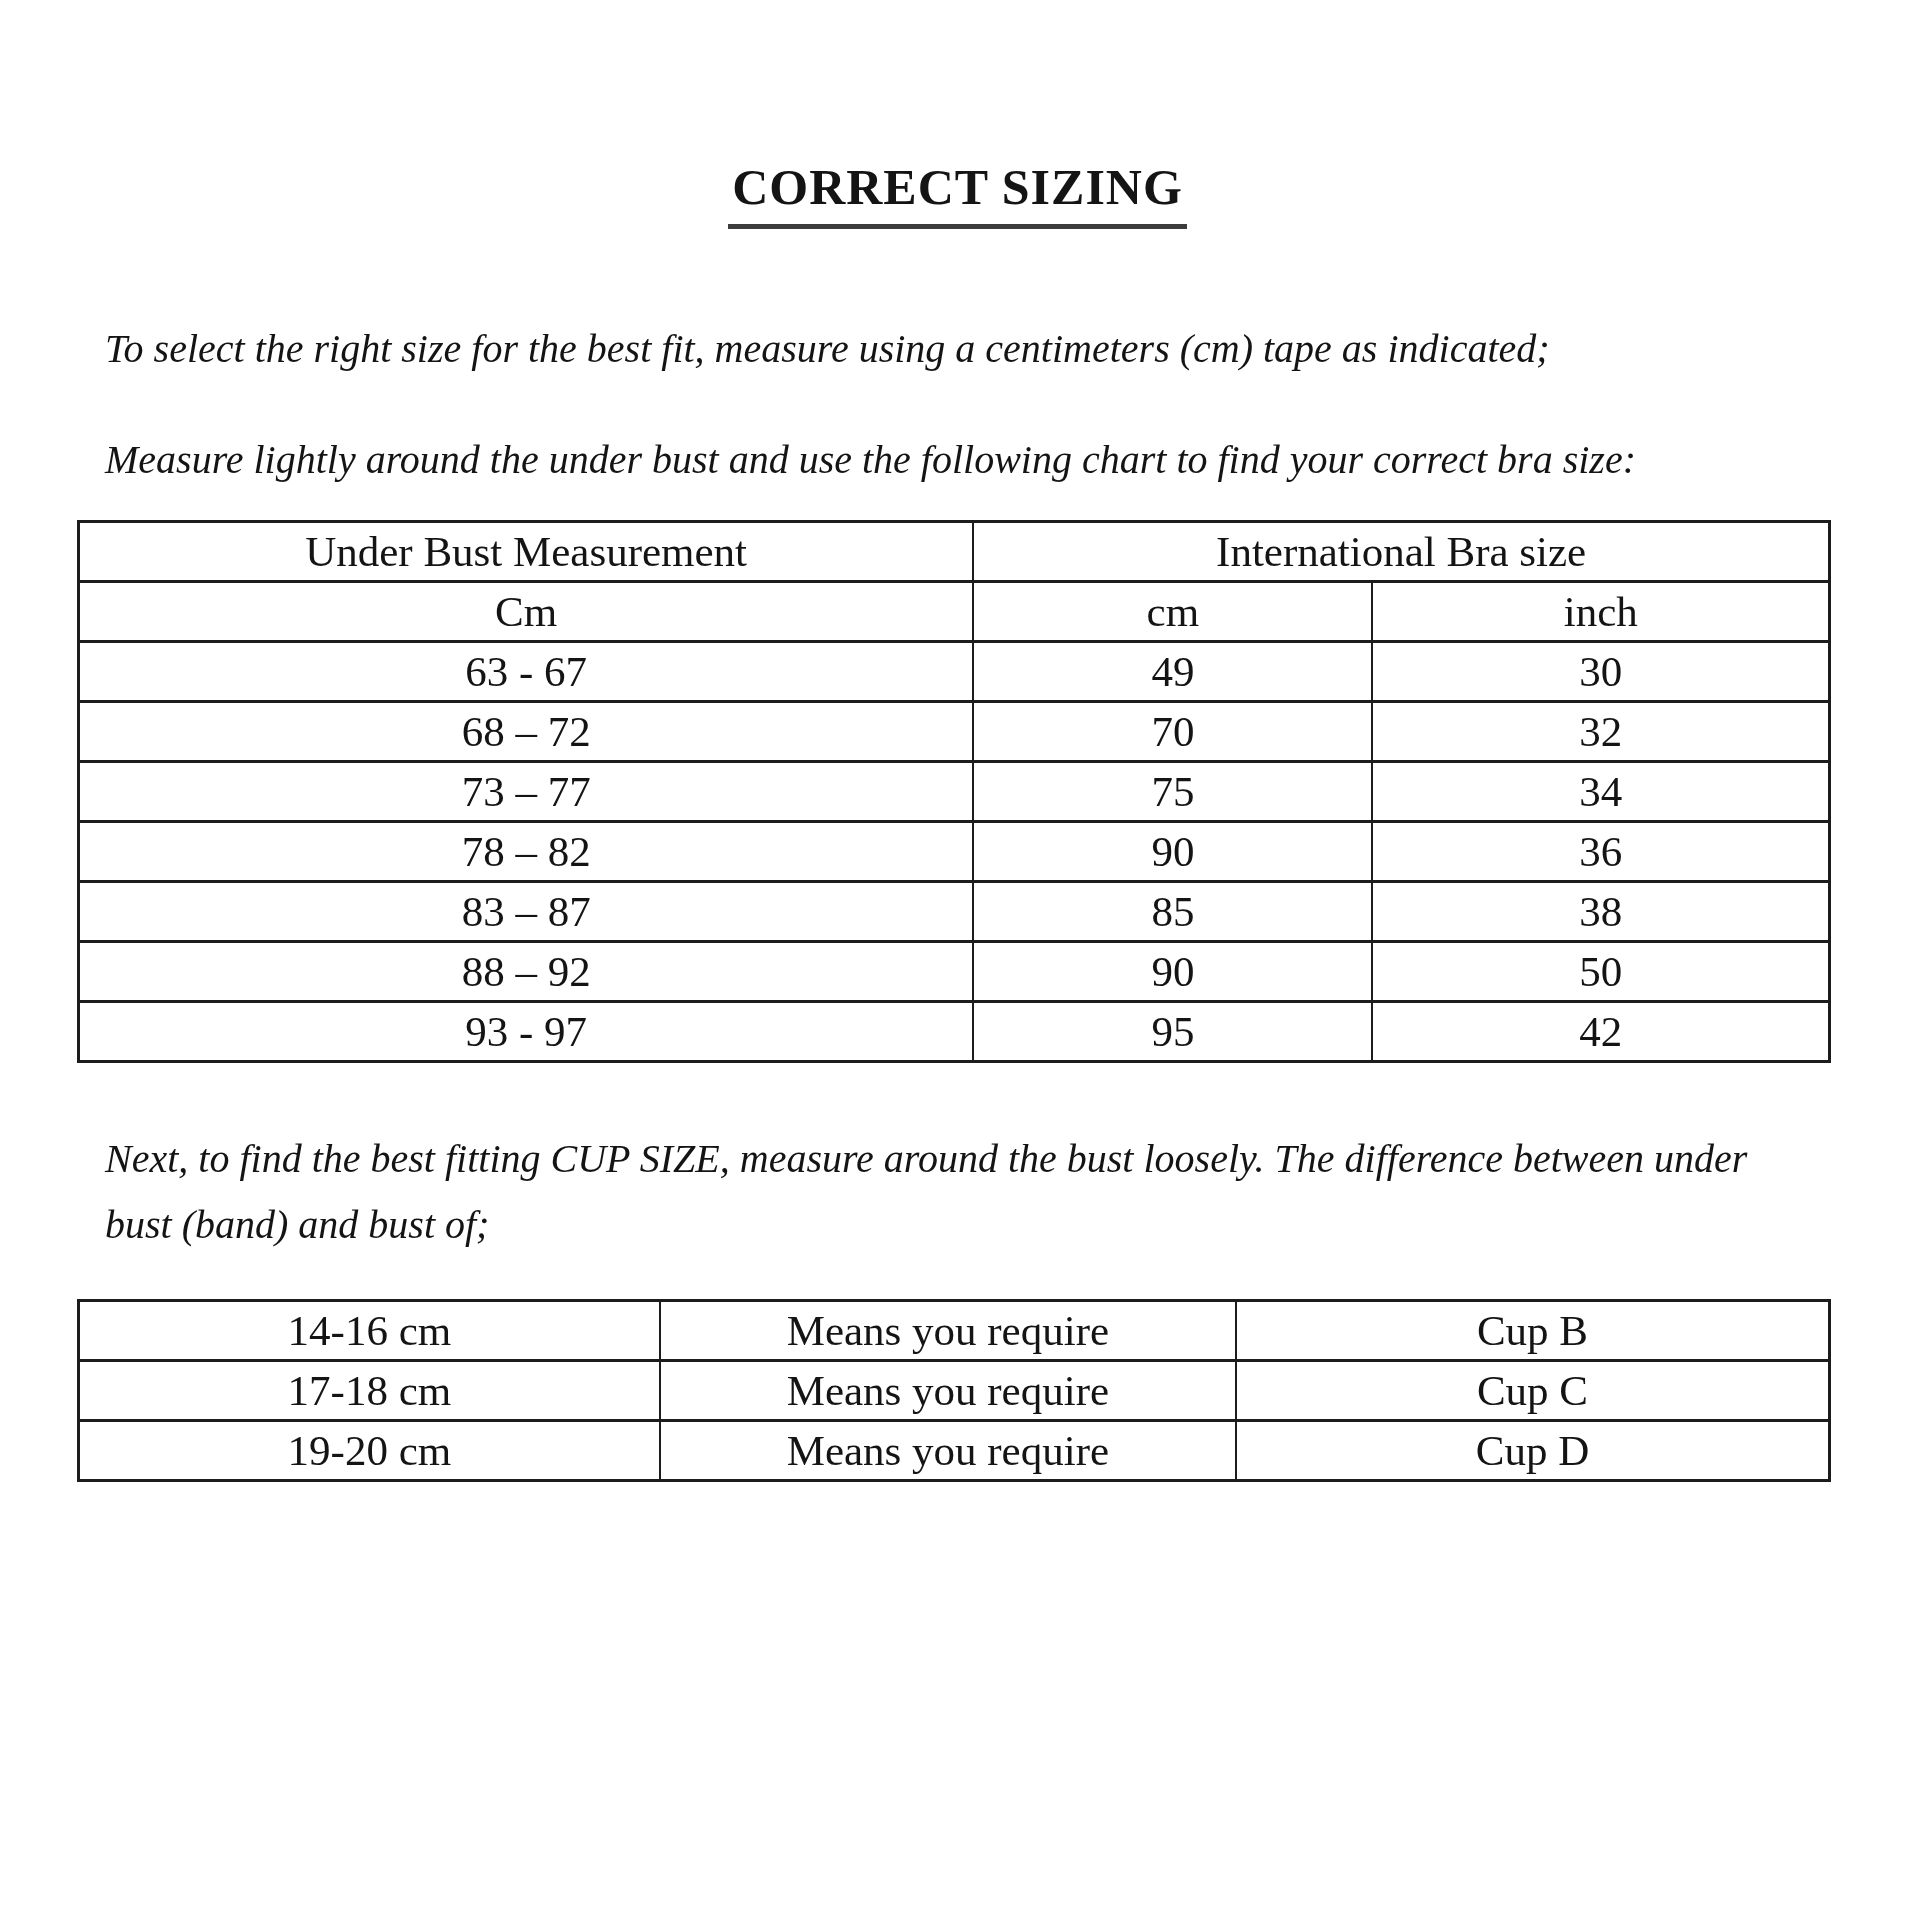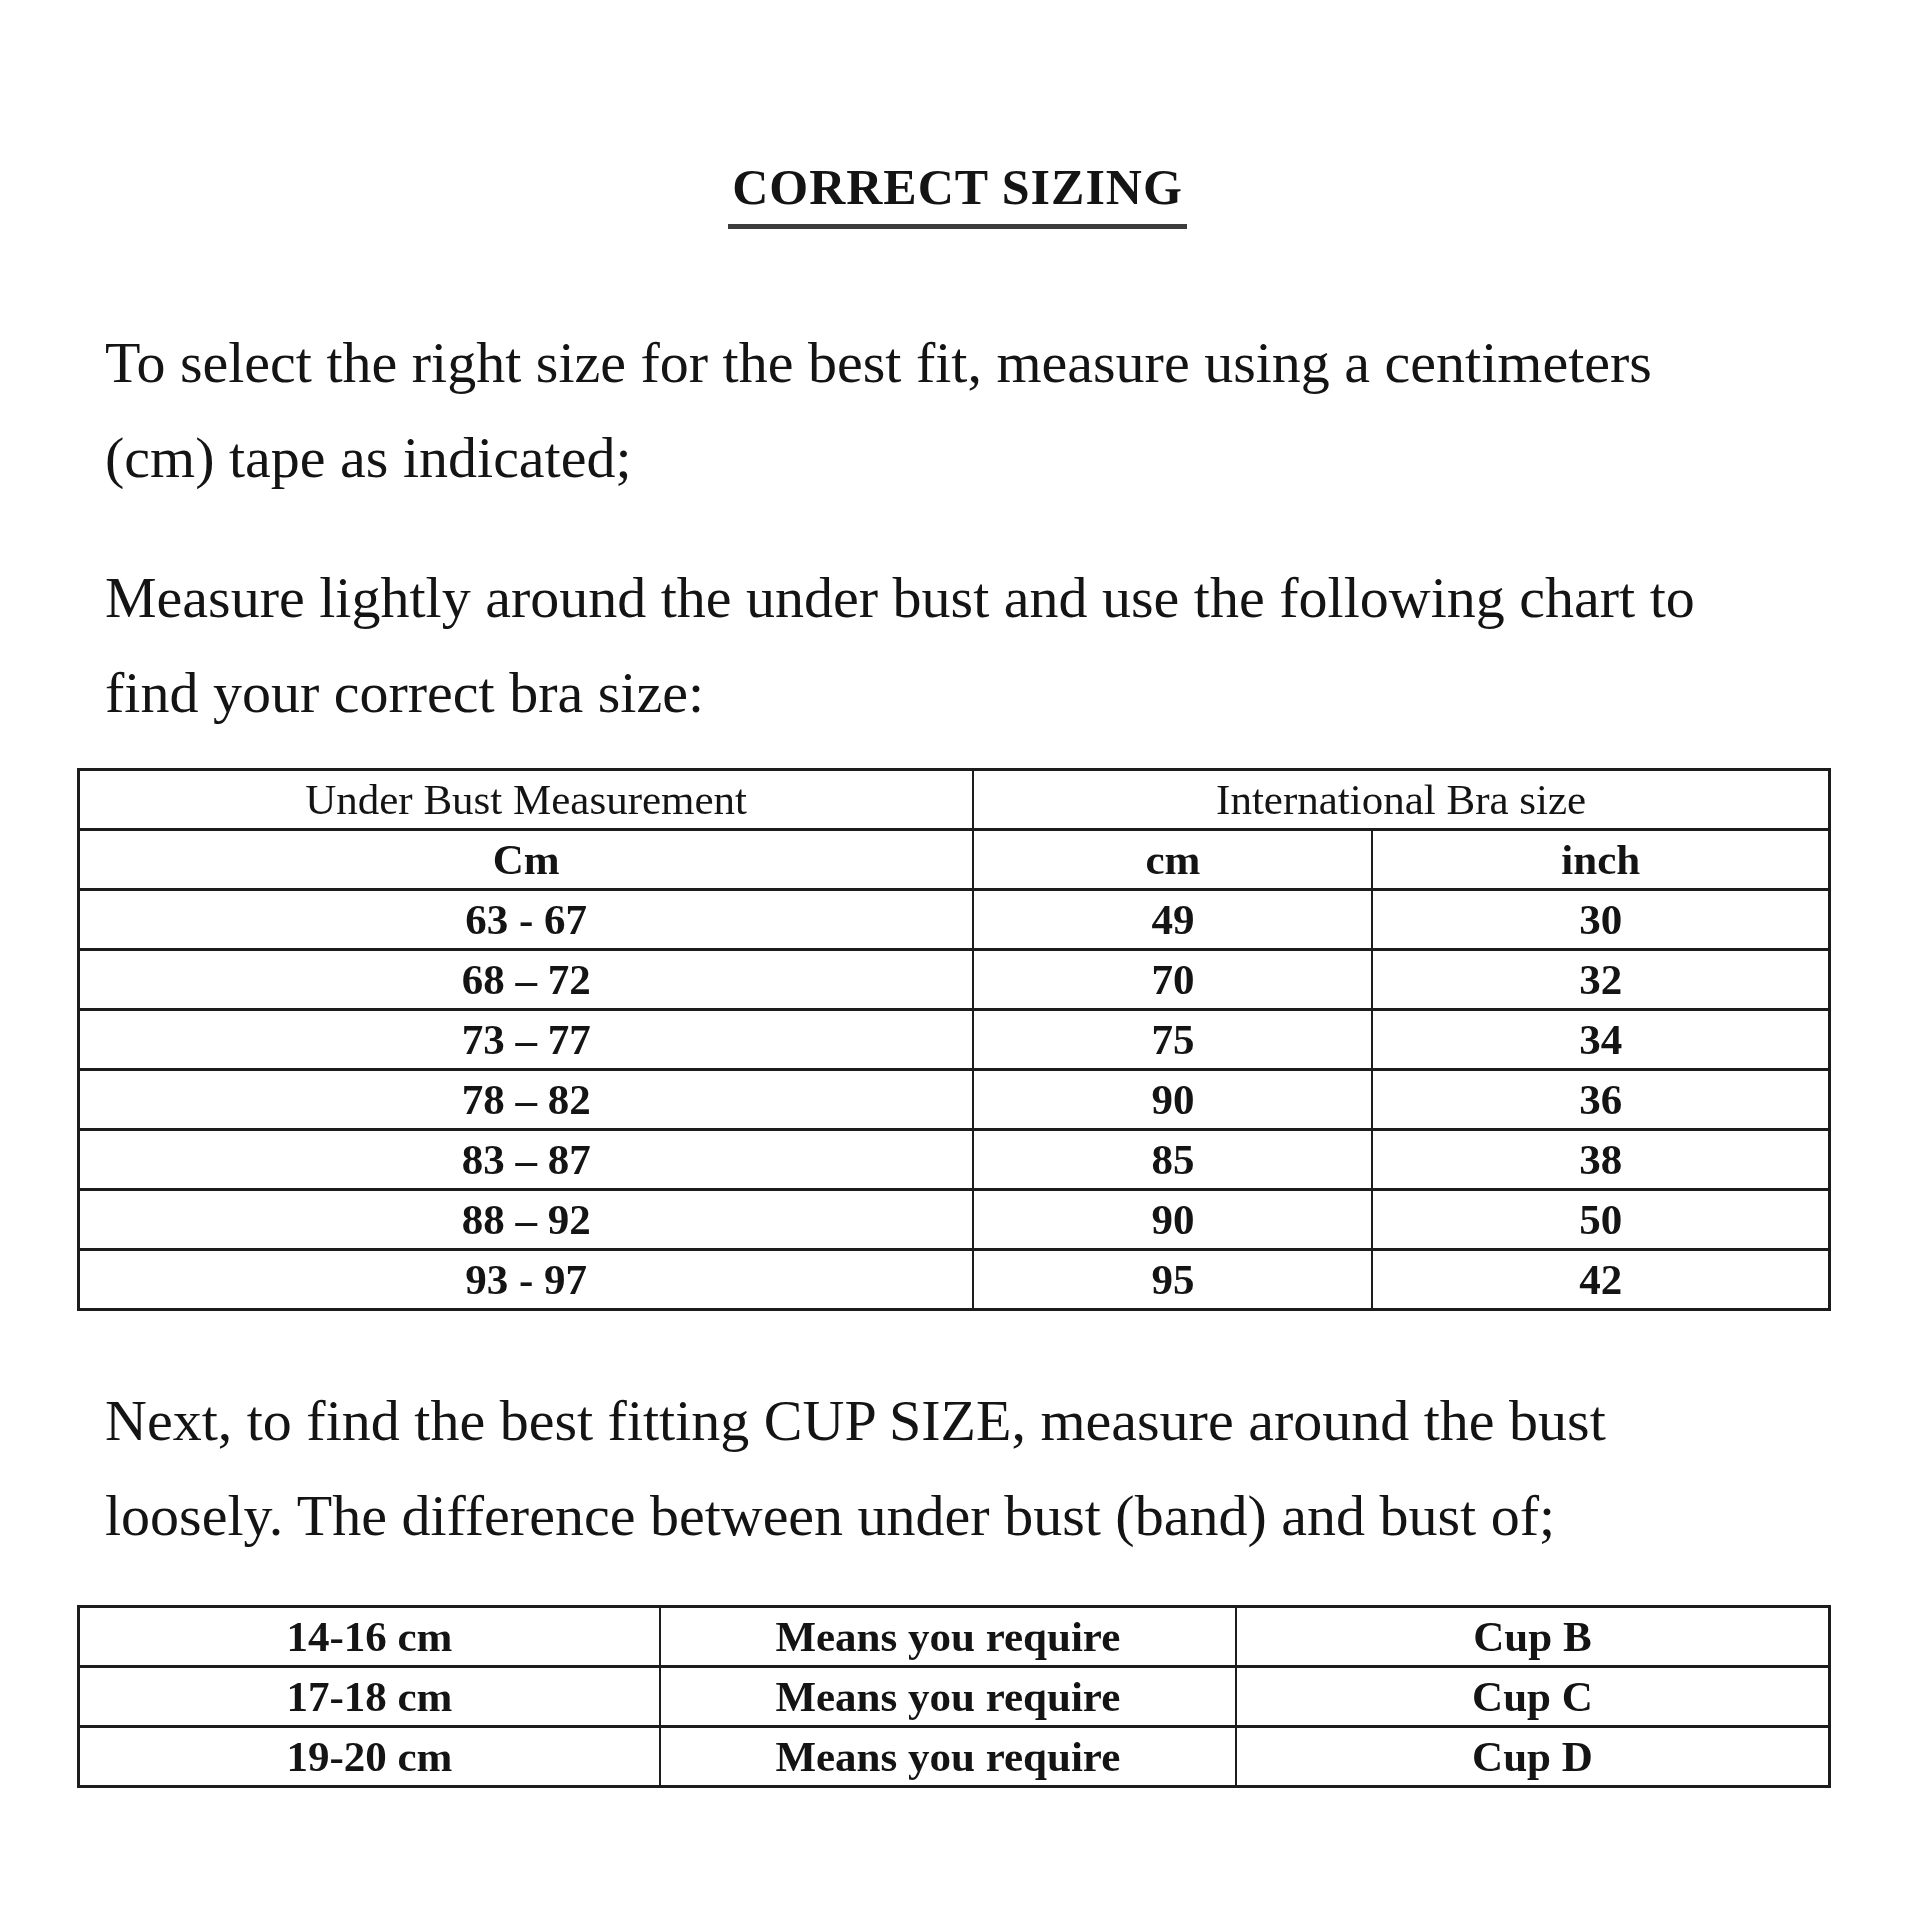--- a/index.html
+++ b/index.html
@@ -23,40 +23,41 @@
   }
   .title {
     display: inline-block;
     font-size: 50px;
     font-weight: bold;
     letter-spacing: 1px;
     border-bottom: 5px solid #3c3c3c;
     padding: 0 4px 8px 4px;
   }
   .para {
-    font-size: 58px;
+    font-size: 40px;
     line-height: 1.63;
     margin: 0 69px 46px 28px;
+    font-style: italic;
   }
   .para.p2 { margin-bottom: 28px; }
   .para.p3 { margin-top: 63px; margin-bottom: 42px; margin-right: 40px; }
   table {
     border-collapse: collapse;
     width: 1754px;
     table-layout: fixed;
   }
   td, th {
     border: 2px solid #1c1c1c;
     border-top-width: 3px;
     border-bottom-width: 3px;
     text-align: center;
     vertical-align: middle;
     height: 57px;
     font-size: 43px;
-    font-weight: bold;
+    font-weight: normal;
     padding: 0;
     overflow: hidden;
   }
   table { border: 3px solid #1c1c1c; }
   th.group-header {
     font-weight: normal;
   }
   .size-table col.c1 { width: 51.1%; }
   .size-table col.c2 { width: 22.8%; }
   .size-table col.c3 { width: 26.1%; }

